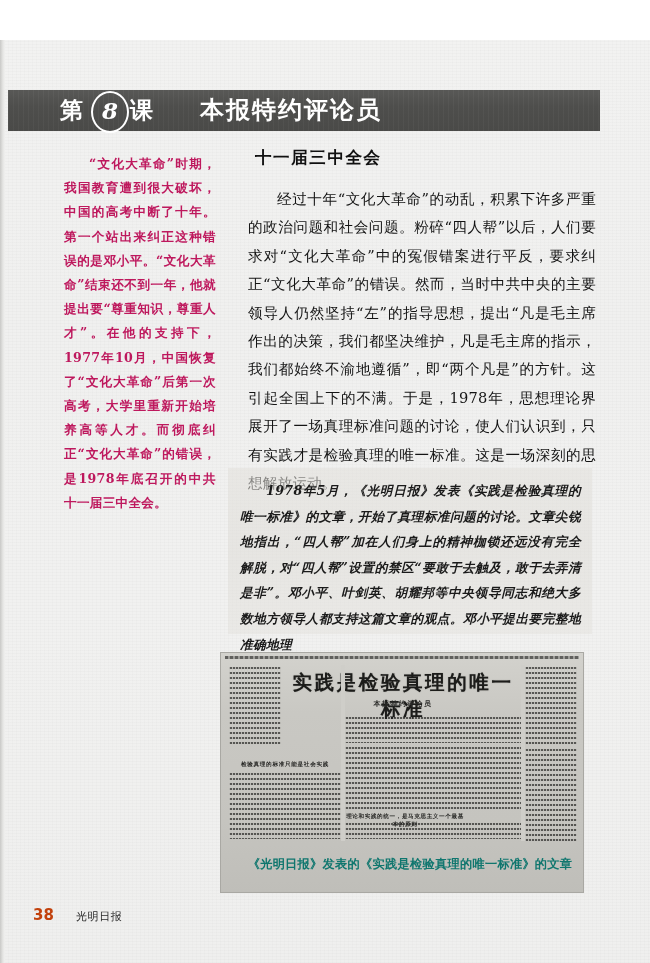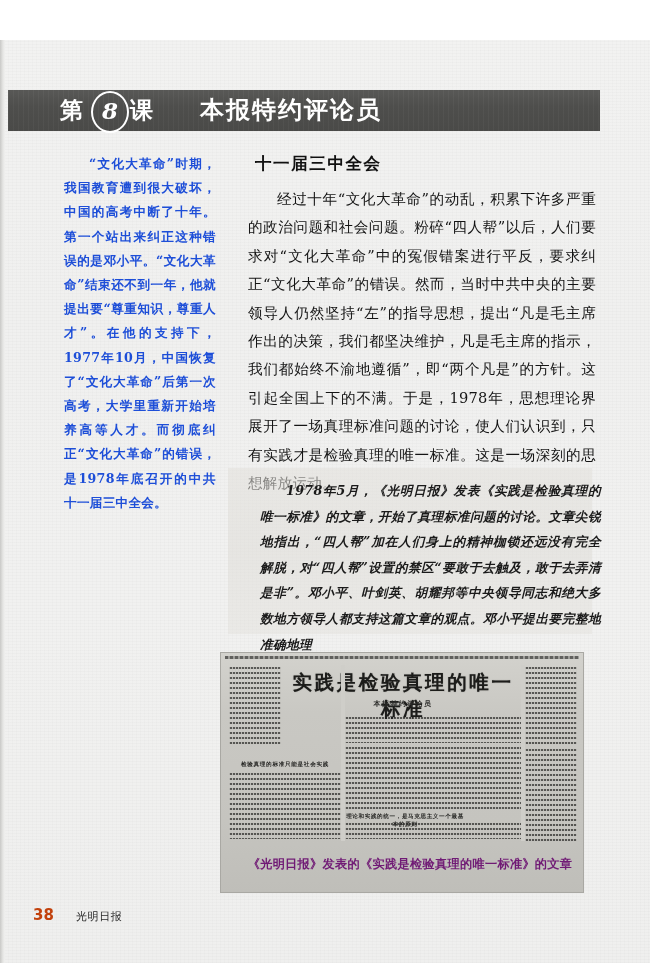--- a/index.html
+++ b/index.html
@@ -96,36 +96,36 @@
     letter-spacing: 2px;
     line-height: 35px;
   }
 
   
   #sidebar-note {
     position: absolute;
     left: 64px;
     top: 152px;
     width: 152px;
-    color: #1d4ed8;
+    color: #be185d;
     font-size: 12.6px;
     line-height: 24.2px;
     text-align: justify;
     text-align-last: left;
     text-indent: 25px;
     letter-spacing: 0.3px;
     font-family: "DejaVu Serif", "Liberation Serif", serif;
     font-weight: bold;
   }
 
   
   #section-heading {
     position: absolute;
     left: 255px;
-    top: 153px;
+    top: 147px;
     color: #111111;
     font-size: 16.5px;
     font-weight: bold;
     letter-spacing: 1.6px;
     font-family: Liberation Sans, sans-serif;
   }
   #main-body {
     position: absolute;
     left: 248px;
     top: 185px;
@@ -157,21 +157,20 @@
     color: #1a1a1a;
     font-size: 12.7px;
     line-height: 25.6px;
     text-align: justify;
     text-align-last: left;
     text-indent: 26px;
     letter-spacing: 0.35px;
     font-weight: bold;
     font-style: italic;
     font-family: "DejaVu Serif", "Liberation Serif", serif;
-    margin-left: 20px;
   }
 
   
   #newspaper-figure {
     position: absolute;
     left: 220px;
     top: 652px;
     width: 364px;
     height: 241px;
     overflow: hidden;
@@ -257,21 +256,21 @@
   .np-gutter {
     position: absolute;
     background: #cfcec9;
   }
   #np-caption {
     position: absolute;
     left: 228px;
     top: 856px;
     width: 364px;
     text-align: center;
-    color: #701a75;
+    color: #0f766e;
     font-size: 12.2px;
     letter-spacing: .3px;
     font-weight: bold;
     font-family: "DejaVu Serif", "Liberation Serif", serif;
   }
 
   
   #footer-rule {
     position: absolute;
     left: 33px;

